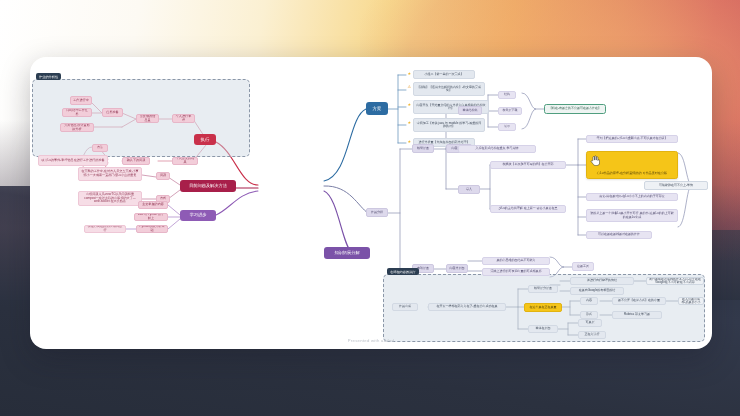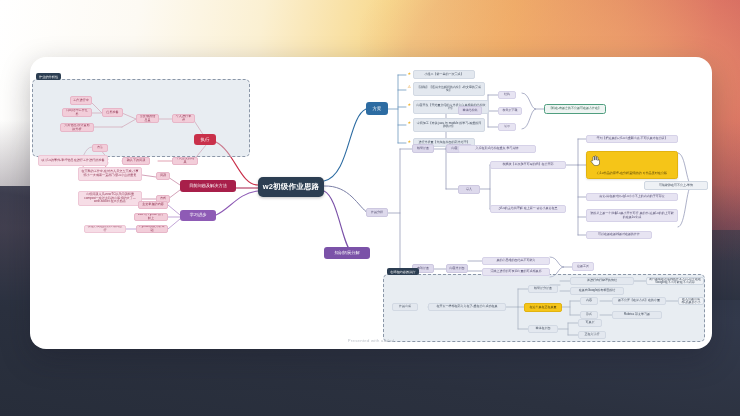--- a/index.html
+++ b/index.html
@@ -291,23 +291,20 @@
         <path d="M570,244 L582,244" stroke="#7f8b9c" stroke-width="0.7"></path>
         <path d="M636,244 L648,244" stroke="#7f8b9c" stroke-width="0.7"></path>
         <path d="M570,258 L582,258" stroke="#7f8b9c" stroke-width="0.7"></path>
         <path d="M528,272 L538,272" stroke="#7f8b9c" stroke-width="0.7"></path>
         <path d="M538,266 L538,278" stroke="#7f8b9c" stroke-width="0.7"></path>
         <path d="M538,266 L548,266" stroke="#7f8b9c" stroke-width="0.7"></path>
         <path d="M538,278 L548,278" stroke="#7f8b9c" stroke-width="0.7"></path>
       </g>
     </svg>
 
-    <div class="node n-root" style="left:228px; top:120px; width:66px; height:20px;">
-      <span>w2初级作业思路</span>
-    </div>
 
     <div class="node n-red" style="left:164px; top:77px; width:22px; height:11px;">
       <span>执行</span>
     </div>
 
     <div class="node n-crimson" style="left:150px; top:123px; width:56px; height:12px;">
       <span>目前问题及解决方法</span>
     </div>
 
     <div class="node n-violet" style="left:150px; top:153px; width:36px; height:11px;">

